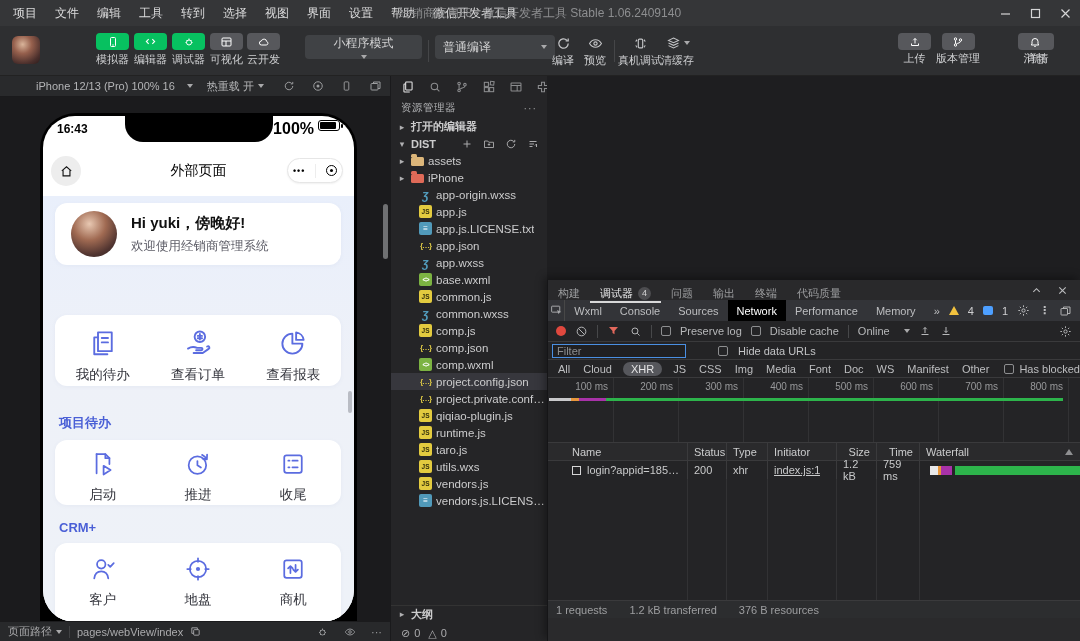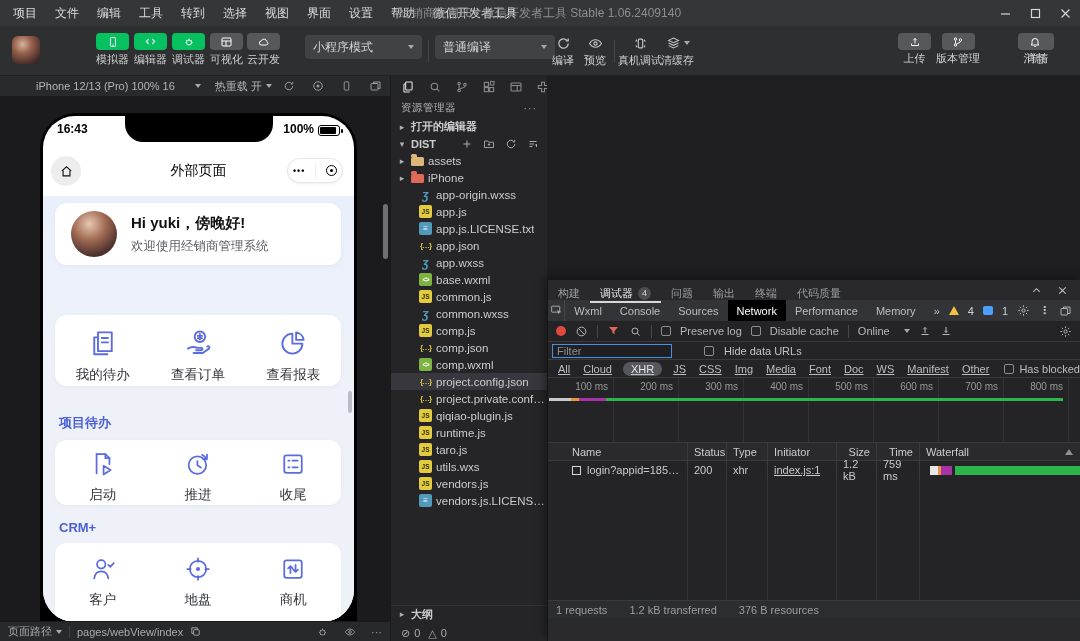--- a/index.html
+++ b/index.html
@@ -40,21 +40,21 @@
   .sim-icons{margin-left:auto;display:flex;gap:17px;color:#9c9d9f;align-items:center;}
   .sim-scrollbar{position:absolute;right:2px;top:128px;width:5px;height:55px;border-radius:3px;background:#6f7072;}
 
   
   .phone{position:absolute;left:40px;top:37px;width:317px;height:560px;background:#000;border-radius:36px;padding:3px;}
   .screen{position:relative;width:311px;height:506px;background:#fff;border-radius:32px;overflow:hidden;}
   .notch{position:absolute;left:50%;top:0;transform:translateX(-50%);width:148px;height:26px;background:#000;
          border-radius:0 0 18px 18px;z-index:3;}
   .p-status{position:absolute;left:0;top:0;width:100%;height:26px;display:flex;align-items:center;
             padding:0 14px;font-size:12px;font-weight:bold;color:#000;z-index:2;}
-  .p-batt-group{margin-left:auto;display:flex;align-items:flex-end;gap:4px;font-size:12px;}
+  .p-batt-group{margin-left:auto;display:flex;align-items:flex-start;gap:4px;font-size:16px;}
   .batt{width:22px;height:11px;border:1.5px solid #000;border-radius:3px;position:relative;}
   .batt::before{content:"";position:absolute;left:1px;top:1px;bottom:1px;width:16px;background:#000;border-radius:1px;}
   .batt::after{content:"";position:absolute;right:-4px;top:2.5px;width:2px;height:4px;background:#000;border-radius:1px;}
   .p-nav{position:absolute;left:0;top:26px;width:100%;height:54px;background:#fff;z-index:2;border-radius:27px;}
   .home-btn{position:absolute;left:8px;top:14px;width:30px;height:30px;border-radius:50%;background:#ededed;
             display:flex;align-items:center;justify-content:center;color:#111;}
   .p-title{position:absolute;left:0;right:0;top:20px;text-align:center;font-size:14px;color:#000;}
   .capsule{position:absolute;right:11px;top:16px;width:56px;height:25px;border:1px solid #e6e6e6;border-radius:13px;
            background:#fff;display:flex;align-items:center;justify-content:space-around;box-shadow:0 1px 2px rgba(0,0,0,.06);}
   .cap-dots{font-size:9px;letter-spacing:1px;color:#000;font-weight:bold;}
@@ -136,21 +136,21 @@
   .wtri{width:0;height:0;border-left:5px solid transparent;border-right:5px solid transparent;border-bottom:9px solid #f2c23e;}
   .bubble{width:10px;height:9px;border-radius:2px;background:#4d9fff;}
   .cnt{color:#cfcfd1;}
   .net-controls{height:21px;display:flex;align-items:center;gap:9px;padding:0 8px;border-bottom:1px solid #3a3a3c;color:#b7b8ba;}
   .rec-dot{width:10px;height:10px;border-radius:50%;background:#e0483e;}
   .csep{width:1px;height:13px;background:#47484a;}
   .cb{width:10px;height:10px;border:1.2px solid #8d8e90;border-radius:2px;flex:none;}
   .ctrl-lbl{white-space:nowrap;}
   .net-controls .gear-right{margin-left:auto;}
   .net-filter{height:18px;display:flex;align-items:center;gap:10px;padding:0 4px;border-bottom:1px solid #3a3a3c;}
-  .filter-input{width:120px;height:14px;background:#202022;border:1px solid #4a8fe2;color:#c9c9cb;font-size:11px;
+  .filter-input{width:134px;height:14px;background:#202022;border:1px solid #4a8fe2;color:#c9c9cb;font-size:11px;
                 padding:0 4px;outline:none;font-family:inherit;}
   .filter-input::placeholder{color:#8d8e90;}
   .net-chips{height:18px;display:flex;align-items:center;gap:9px;padding:0 8px;border-bottom:1px solid #3a3a3c;
              color:#bdbec0;white-space:nowrap;}
   .chip{padding:1px 2px;}
   .chip.selected{background:#56575c;border-radius:8px;padding:1px 8px;color:#e4e4e5;}
   .chips-cbs{display:flex;align-items:center;gap:5px;margin-left:4px;}
   .net-timeline{position:relative;height:65px;border-bottom:1px solid #3a3a3c;
      background-image:repeating-linear-gradient(to right,transparent 0 64px,#323234 64px 65px);background-position:1px 0;}
   .ticks{display:flex;padding-top:3px;color:#98999b;font-size:10px;}
@@ -257,21 +257,21 @@
     </div>
     <div class="tb-btn" style="left:247px;top:7px;">
       <span class="tb-ic gray">
           <svg width="14" height="12" viewBox="0 0 24 24" fill="none" stroke="currentColor" stroke-width="2">
             <path d="M7 18a4 4 0 0 1-.3-8A5.5 5.5 0 0 1 17.4 11 3.6 3.6 0 0 1 16.5 18H7z"></path>
           </svg>
         </span>
       <span class="tb-lb">云开发</span>
     </div>
 
-    <div class="tb-select" style="left:305px;width:117px;">
+    <div class="tb-select" style="left:305px;width:117px;flex-direction:column;">
       <span>小程序模式</span>
         <span class="caret"></span>
     </div>
     <div class="vsep" style="left:428px;"></div>
     <div class="tb-select" style="left:435px;width:120px;">
       <span>普通编译</span>
         <span class="caret"></span>
     </div>
 
     <div class="tb-act" style="left:552px;top:8px;">
@@ -347,21 +347,21 @@
             <path d="M6 16v-5a6 6 0 0 1 12 0v5l1.5 2h-15z"></path>
             <path d="M10.5 20.5a1.8 1.8 0 0 0 3 0"></path>
           </svg>
         </span>
       <span class="tb-lb">消息</span>
     </div>
   </div>
 
   <div class="sim">
     <div class="sim-toolbar">
-      <span style="display:flex;align-items:center;gap:20px;padding-left:28px;">
+      <span style="display:flex;align-items:center;gap:12px;padding-left:28px;">
         <span>iPhone 12/13 (Pro) 100% 16</span>
           <span class="caret"></span>
       </span>
       <span style="display:flex;align-items:center;gap:4px;margin-left:8px;">
         <span>热重载 开</span>
           <span class="caret"></span>
       </span>
       <span class="sim-icons">
         <span>
             <svg width="12" height="12" viewBox="0 0 24 24" fill="none" stroke="currentColor" stroke-width="2">
@@ -902,21 +902,21 @@
         </span>
     </div>
 
     <div class="net-filter">
       <input class="filter-input" placeholder="Filter" style="">
       <span class="cb" style="margin-left:22px;"></span>
       <span style="color:#c3c4c6;">Hide data URLs</span>
     </div>
 
     <div class="net-chips">
-      <span style="display:flex;gap:9px;align-items:flex-end;text-decoration:underline;">
+      <span style="display:flex;gap:9px;align-items:flex-end;">
 
       <span class="chip"><span>All</span></span>
           <span class="chip"><span>Cloud</span></span>
           <span class="chip selected"><span>XHR</span></span>
           <span class="chip"><span>JS</span></span>
           <span class="chip"><span>CSS</span></span>
           <span class="chip"><span>Img</span></span>
           <span class="chip"><span>Media</span></span>
           <span class="chip"><span>Font</span></span>
           <span class="chip"><span>Doc</span></span>

